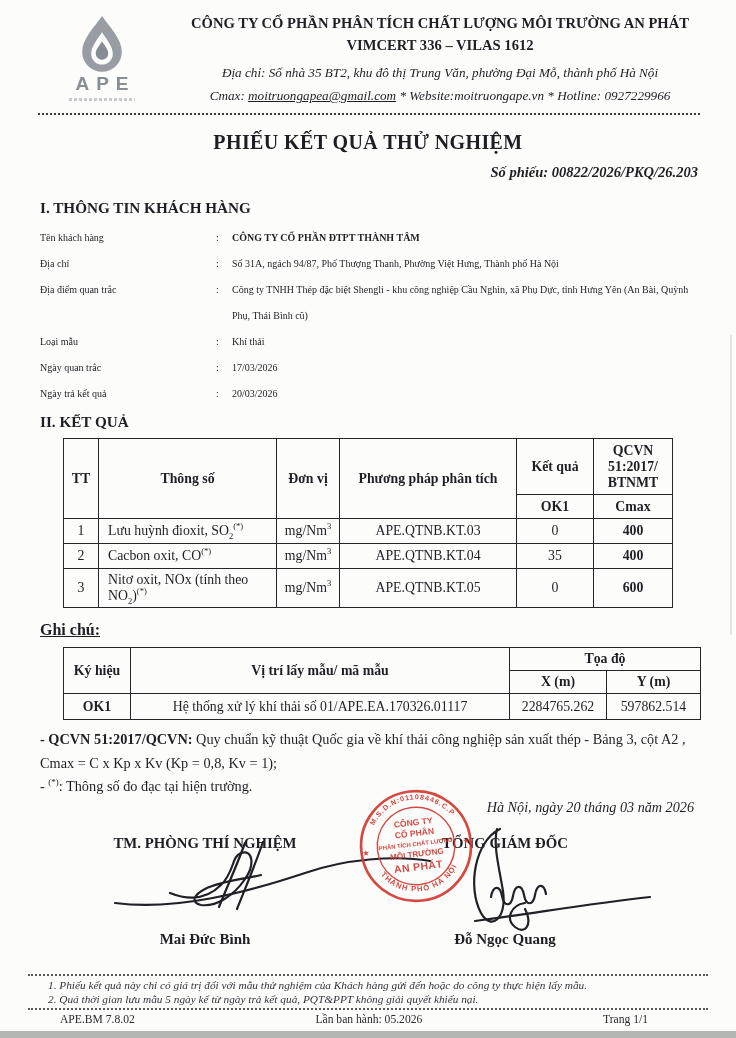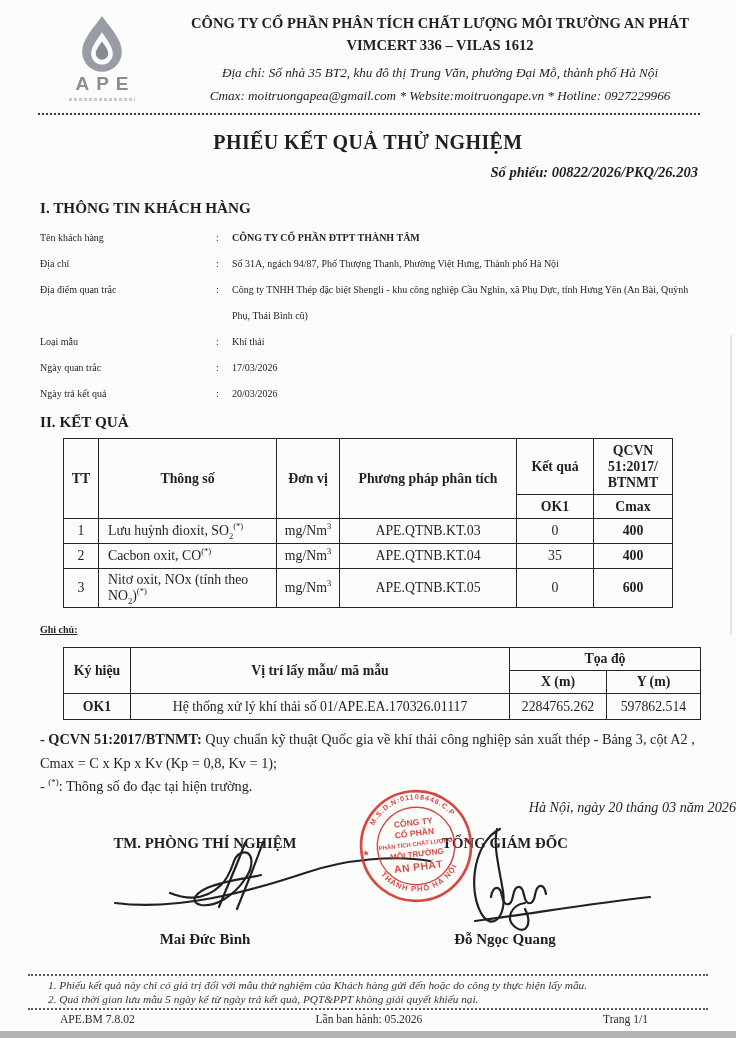--- a/index.html
+++ b/index.html
@@ -15,21 +15,21 @@
   .logo svg { display:block; margin:0 auto; }
   .logo-ape { font-family:"Liberation Sans", sans-serif; font-size:19px; letter-spacing:7px;
               color:#888e94; font-weight:600; margin-top:1px; padding-left:7px; }
   .logo-sub { height:3px; width:66px; margin:3px auto 0;
               background:repeating-linear-gradient(90deg,#c7cacd 0 3px,transparent 3px 5px); }
   .hdr-text { flex:1; text-align:center; padding-top:3px; }
   .co-name { font-weight:bold; font-size:14.6px; line-height:1.45; }
   .co-cert { font-weight:bold; font-size:14.6px; margin-top:3px; }
   .co-addr { font-style:italic; font-size:13.2px; margin-top:11px; }
   .co-mail { font-style:italic; font-size:13.2px; margin-top:7px; }
-  .u { }
+  .u { text-decoration:underline; }
   .divider { margin:9px 36px 0 38px; border-bottom:2px dotted #3e3e3e; }
   
   .title { text-align:center; font-size:20px; font-weight:bold; letter-spacing:.4px; margin-top:13px; line-height:28px;}
   .doc-no { text-align:right; padding-right:38px; font-weight:bold; font-style:italic;
             font-size:14.5px; margin-top:6px; line-height:20px; }
   
   .sec-h { margin:15px 0 0 40px; font-weight:bold; font-size:15.2px; line-height:22px; }
   .info { margin:6px 0 0 40px; font-size:10px; }
   .irow { display:flex; line-height:26px; }
   .ilabel { width:176px; flex:none; }
@@ -41,27 +41,27 @@
   th, td { border:1px solid #26262a; text-align:center; padding:3px 5px; }
   th { font-weight:bold; }
   .rt { margin:5px 0 0 63px; width:609px; table-layout:fixed; }
   .rt .h1 { height:56px; }
   .rt .h2 th { height:24px; }
   .rt td { height:25px; }
   .rt .param { text-align:left; padding-left:9px; }
   .cmax { font-weight:bold; }
   sup { font-size:.62em; vertical-align:super; line-height:0; }
   sub { font-size:.62em; vertical-align:sub; line-height:0; }
-  .gc-h { margin:11px 0 0 40px; font-weight:bold; font-size:10px; text-decoration:underline; line-height:22px;}
+  .gc-h { margin:11px 0 0 40px; font-weight:bold; font-size:16px; text-decoration:underline; line-height:22px;}
   .gt { margin:6px 0 0 63px; width:637px; table-layout:fixed; }
   .gt th { height:22px; }
   .gt td { height:26px; }
   
   .notes { margin:8px 40px 0 40px; font-size:14.3px; line-height:23.5px; }
-  .date-line { text-align:right; font-style:italic; font-size:14.2px;
+  .date-line { text-align:right; padding-right:42px; font-style:italic; font-size:14.2px;
                margin-top:-2px; line-height:20px; position:relative; z-index:1;}
   
   .sigzone { position:relative; height:100px; }
   .sig-title { position:absolute; font-weight:bold; font-size:14.8px; text-align:center; width:220px; top:18px; }
   .sig-title.l { left:95px; }
   .sig-title.r { left:395px; }
   .sig-svg { position:absolute; }
   .stamp { position:absolute; left:353px; top:-34px; width:126px; height:126px;
            transform:rotate(-7deg); opacity:.92; z-index:2; }
   .names { position:relative; height:26px; margin-top:14px; }
@@ -210,21 +210,21 @@
     <tr>
       <td class="bold">OK1</td>
       <td>Hệ thống xử lý khí thải số 01/APE.EA.170326.01117</td>
       <td>2284765.262</td>
       <td>597862.514</td>
     </tr>
   </tbody>
     </table>
 
   <div class="notes">
-    <div><span class="bold">- QCVN 51:2017/BTNMT:</span><span> Quy chuẩn kỹ thuật Quốc gia về khí thải công nghiệp sản xuất thép - Bảng 3, cột A2 , Cmax = C x Kp x Kv (Kp = 0,8, Kv = 1);</span></div>
+    <div><span class="bold">- QCVN 51:2017/QCVN:</span><span> Quy chuẩn kỹ thuật Quốc gia về khí thải công nghiệp sản xuất thép - Bảng 3, cột A2 , Cmax = C x Kp x Kv (Kp = 0,8, Kv = 1);</span></div>
     <div>- <sup>(*)</sup>: Thông số đo đạc tại hiện trường.</div>
   </div>
 
   <div class="date-line">Hà Nội, ngày 20 tháng 03 năm 2026</div>
 
   <div class="sigzone">
     <div class="sig-title l">TM. PHÒNG THÍ NGHIỆM</div>
     <div class="sig-title r">TỔNG GIÁM ĐỐC</div>
 
     <svg class="sig-svg" style="left:95px; top:20px;" width="340" height="78" viewBox="0 0 340 78">

